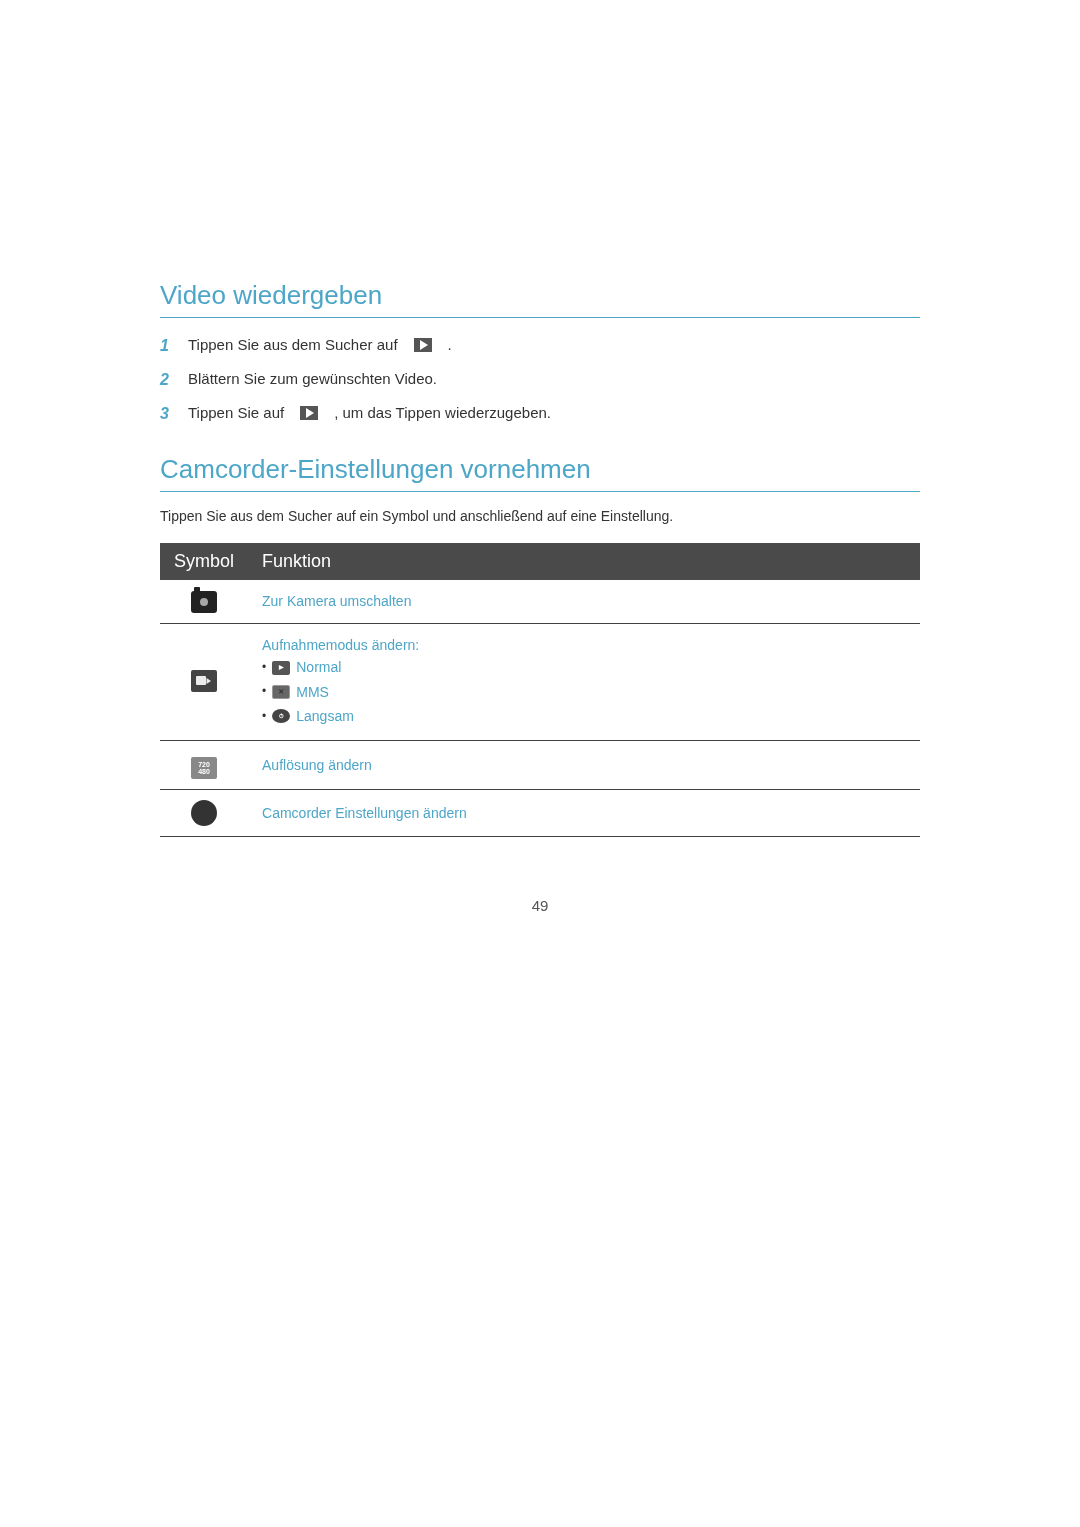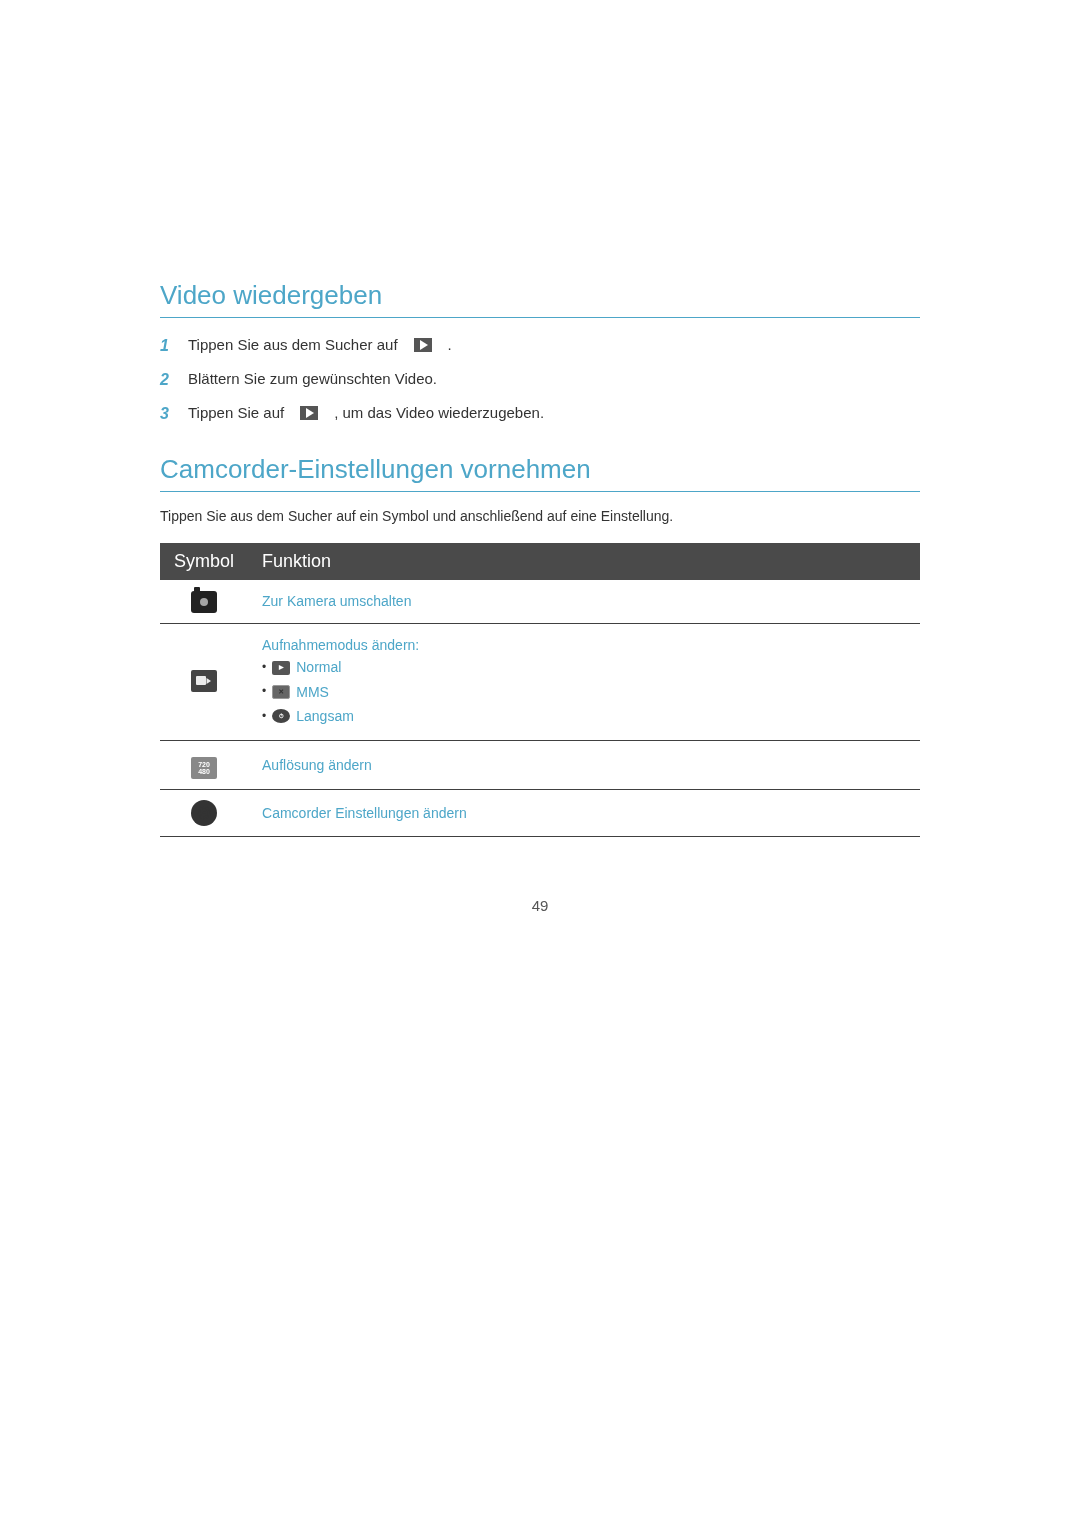--- a/index.html
+++ b/index.html
@@ -297,21 +297,21 @@
       </span>
     </li>
 
     <li>
       <span class="step-number">3</span>
       <span class="step-text">
         <span>Tippen Sie auf</span>
         <span class="inline-icon play-icon">
           <span class="play-triangle"></span>
         </span>
-        <span>, um das Video wiederzugeben.</span>
+        <span>, um das Tippen wiederzugeben.</span>
       </span>
     </li>
   </ol>
 
   <h2 class="section-title">Camcorder-Einstellungen vornehmen</h2>
 
   <p class="section-description">Tippen Sie aus dem Sucher auf ein Symbol und anschließend auf eine Einstellung.</p>
 
   <table class="settings-table">
     <thead>

